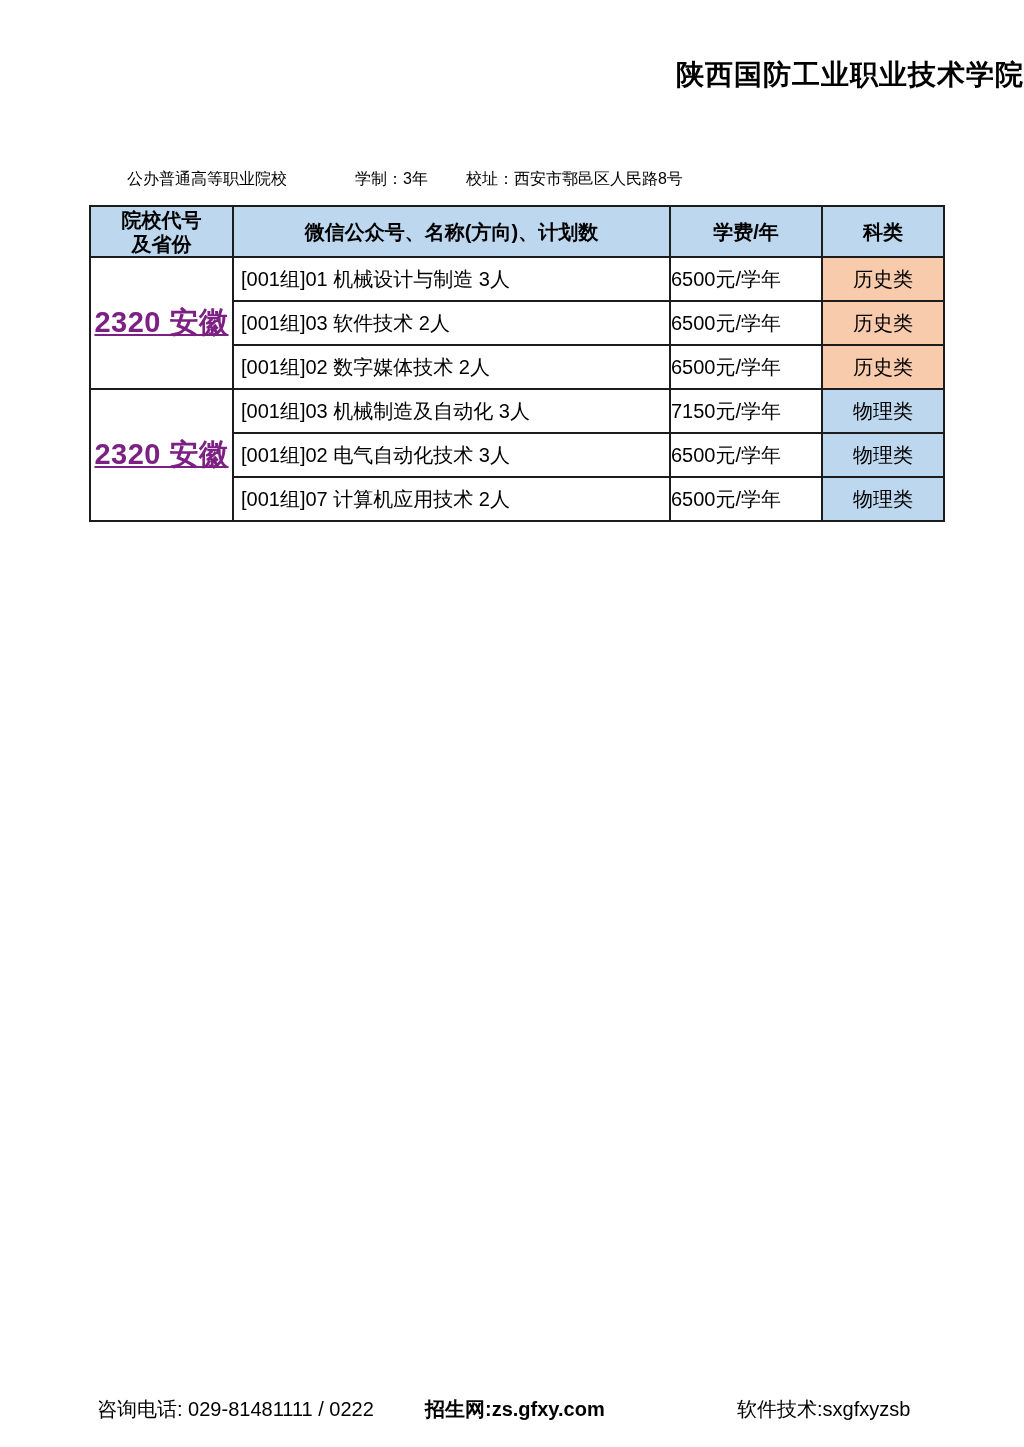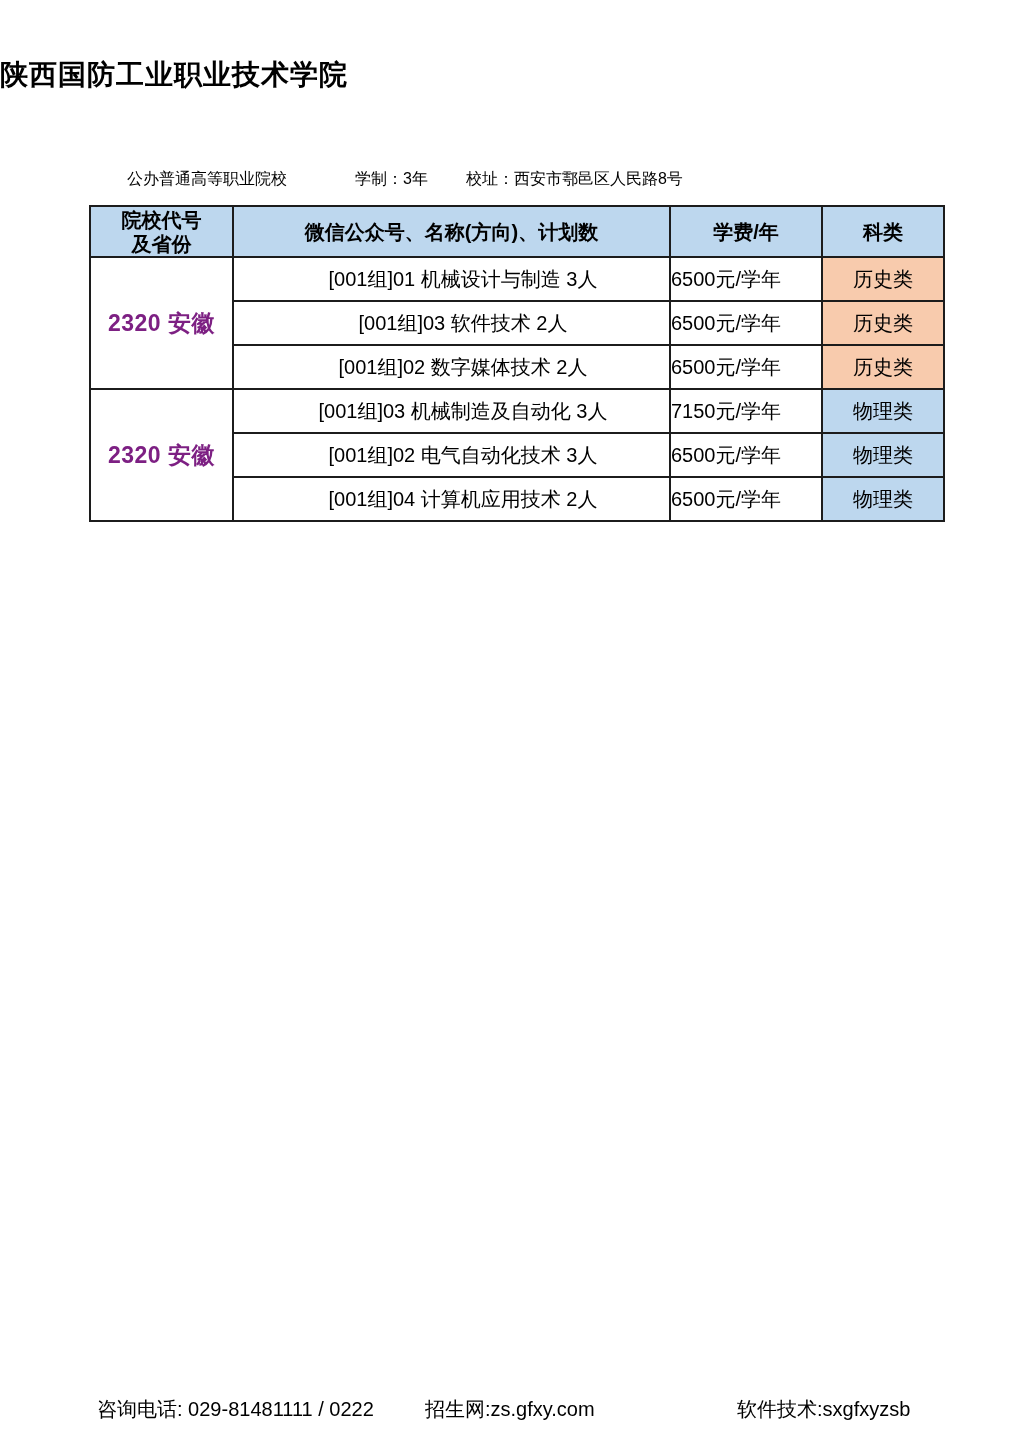--- a/index.html
+++ b/index.html
@@ -17,21 +17,21 @@
     background:#ffffff;
     font-family:"Liberation Sans","DejaVu Sans",sans-serif;
     color:#000000;
     overflow:hidden;
   }
   .title-block{
     position:absolute;
     top:52px;
     left:0;
     width:100%;
-    text-align:left;
+    text-align:right;
     font-weight:bold;
     font-size:28px;
     line-height:46px;
     letter-spacing:1px;
   }
   .info-line{
     position:absolute;
     top:166px;
     left:127px;
     font-size:16px;
@@ -66,43 +66,44 @@
     line-height:24px;
     text-align:center;
     vertical-align:middle;
   }
   .plan-table td{
     font-size:20px;
     height:44px;
     vertical-align:middle;
     background:#ffffff;
   }
-  td.major{text-align:center;padding-left:23px;}
+  td.major{text-align:left;padding-left:7px;}
   td.fee{text-align:left;}
   td.cat{text-align:center;}
   td.cat.history{background:var(--history_bg);}
   td.cat.physics{background:var(--physics_bg);margin-top:40px;}
   td.code{text-align:center;background:#ffffff;}
   td.code .code-text{
     color:var(--code_text);
     font-weight:bold;
-    font-size:23px;
+    font-size:29px;
+    text-decoration:underline;
     letter-spacing:0.5px;
   }
   .footer{
     position:absolute;
     top:1396px;
     left:0;
     width:100%;
     font-size:20px;
     line-height:26px;
   }
   .footer span{position:absolute;white-space:nowrap;}
   .footer .f-phone{left:97px;}
-  .footer .f-web{left:425px;}
+  .footer .f-web{left:425px;font-weight:bold;}
   .footer .f-wechat{left:737px;}
 </style>
 </head>
 <body>
 
 <div class="page">
 
   <div class="title-block">
     <div>陕西国防工业职业技术学院</div>
   </div>
@@ -155,21 +156,21 @@
         <td class="major">[001组]03 机械制造及自动化 3人</td>
         <td class="fee">7150元/学年</td>
         <td class="cat physics">物理类</td>
       </tr>
       <tr>
         <td class="major">[001组]02 电气自动化技术 3人</td>
         <td class="fee">6500元/学年</td>
         <td class="cat physics">物理类</td>
       </tr>
       <tr>
-        <td class="major">[001组]04 计算机应用技术 2人</td>
+        <td class="major">[001组]07 计算机应用技术 2人</td>
         <td class="fee">6500元/学年</td>
         <td class="cat physics">物理类</td>
       </tr>
     </tbody>
   </table>
 
   <div class="footer">
     <span class="f-phone">咨询电话: 029-81481111 / 0222</span>
     <span class="f-web">招生网:zs.gfxy.com</span>
     <span class="f-wechat">软件技术:sxgfxyzsb</span>

